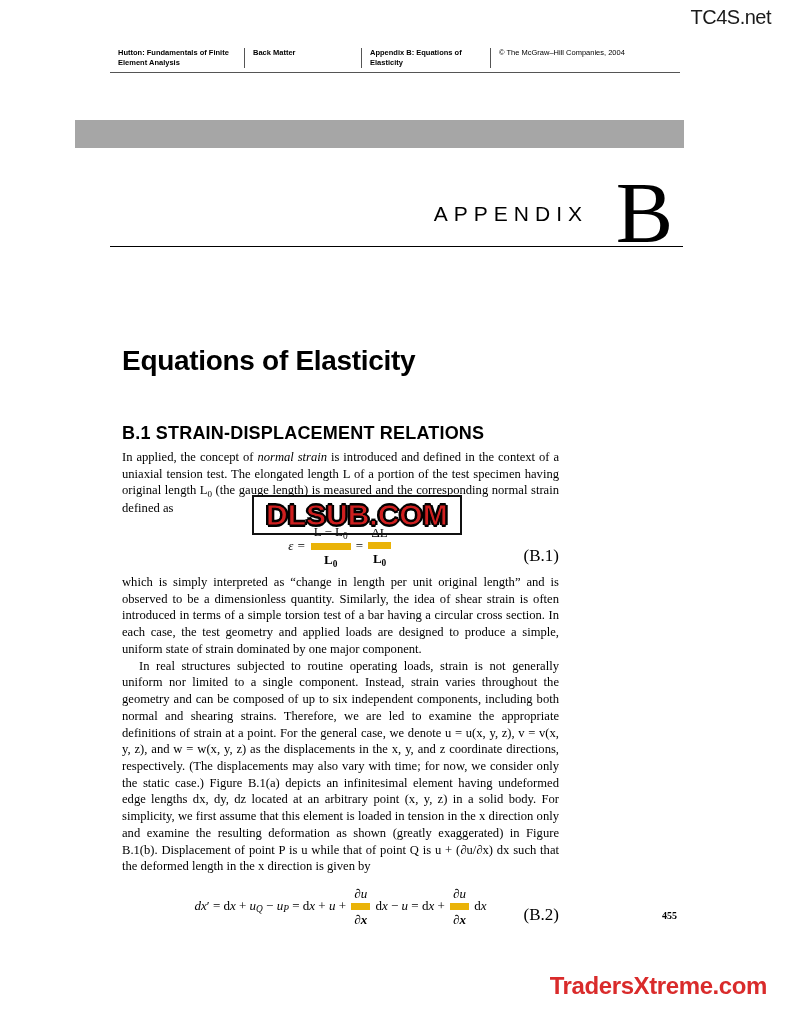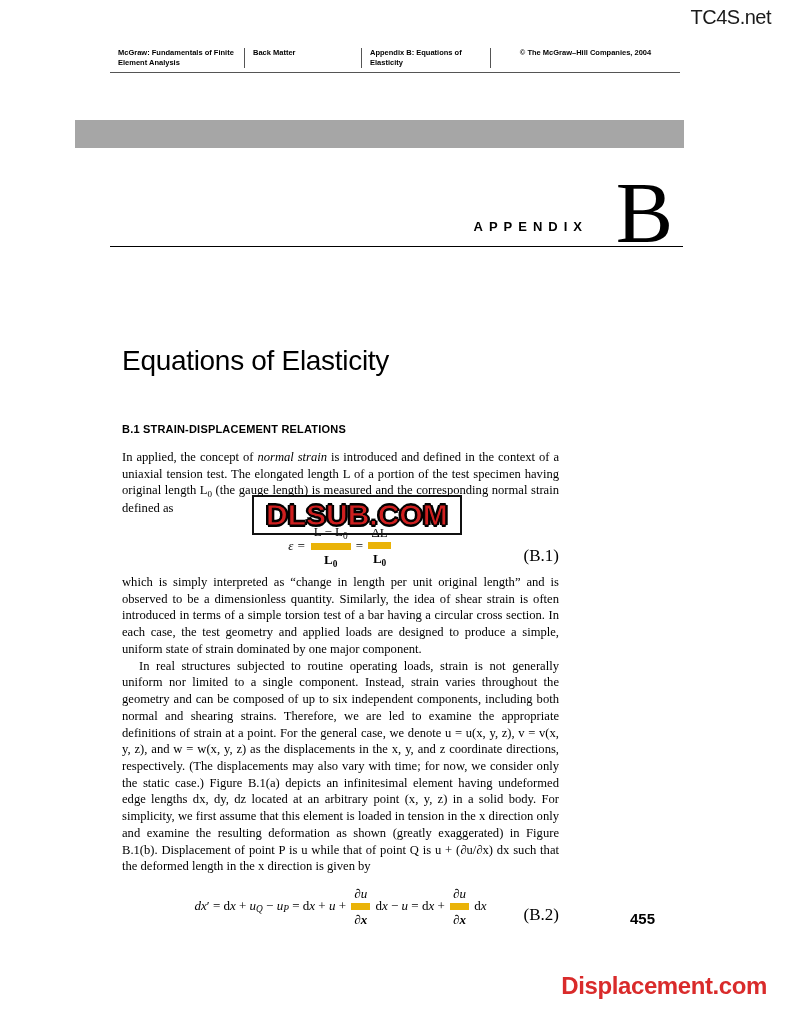--- a/index.html
+++ b/index.html
@@ -68,21 +68,21 @@
     color: #000;
     padding-bottom: 4px;
   }
   .header .cell {
     padding: 0 8px;
     line-height: 1.35;
   }
   .header .c1 { width: 118px; border-right: 1px solid #555; }
   .header .c2 { width: 100px; border-right: 1px solid #555; }
   .header .c3 { width: 112px; border-right: 1px solid #555; }
-  .header .c4 { flex: 1; text-align: center; font-weight: bold; }
+  .header .c4 { flex: 1; text-align: left; font-weight: normal; }
 
   
   .gray-band {
     position: absolute;
     top: 120px;
     left: 75px;
     width: 609px;
     height: 28px;
     background: #a6a6a6;
   }
@@ -92,56 +92,56 @@
     position: absolute;
     top: 160px;
     left: 110px;
     width: 573px;
     height: 86px;
     border-bottom: 1.5px solid #000;
   }
   .appendix-word {
     position: absolute;
     right: 95px;
-    bottom: 12px;
-    font-family: "Liberation Sans", sans-serif;
-    font-size: 13px;
-    font-weight: bold;
+    bottom: 20px;
+    font-family: "Liberation Sans", sans-serif;
+    font-size: 21px;
+    font-weight: normal;
     letter-spacing: 6px;
     color: #000;
   }
   .appendix-letter {
     position: absolute;
     right: 10px;
     bottom: -10px;
     font-family: "Liberation Serif", serif;
     font-size: 86px;
     line-height: 1;
     color: #000;
   }
 
   
   .chapter-title {
     position: absolute;
     top: 345px;
     left: 122px;
     font-family: "Liberation Sans", sans-serif;
     font-size: 28px;
-    font-weight: normal;
+    font-weight: bold;
     color: #000;
     letter-spacing: -0.3px;
   }
 
   
   .section-heading {
     position: absolute;
     top: 423px;
     left: 122px;
     font-family: "Liberation Sans", sans-serif;
-    font-size: 11px;
+    font-size: 18px;
     font-weight: bold;
     color: #000;
     letter-spacing: 0.2px;
   }
 
   
   .body-col {
     position: absolute;
     top: 449px;
     left: 122px;
@@ -190,34 +190,34 @@
   .frac .den {
     display: block;
     padding: 1px 3px 0 3px;
     font-weight: bold;
   }
 
   
   .page-num {
     position: absolute;
     top: 910px;
-    left: 630px;
-    font-family: Liberation Sans, sans-serif;
-    font-size: 15px;
+    left: 662px;
+    font-family: Liberation Serif, serif;
+    font-size: 10px;
     font-weight: bold;
     color: #000;
   }
 </style>
 </head>
 <body>
 
 <div class="wm-top">TC4S.net</div>
 
 <div class="header">
-  <div class="cell c1">McGraw: Fundamentals of Finite Element Analysis</div>
+  <div class="cell c1">Hutton: Fundamentals of Finite Element Analysis</div>
   <div class="cell c2">Back Matter</div>
   <div class="cell c3">Appendix B: Equations of Elasticity</div>
   <div class="cell c4">© The McGraw–Hill Companies, 2004</div>
 </div>
 
 <div class="gray-band"></div>
 
 <div class="appendix-block">
   <div class="appendix-word">APPENDIX</div>
   <div class="appendix-letter">B</div>
@@ -267,13 +267,13 @@
     </div>
     <div class="eq-num">(B.2)</div>
   </div>
 
 </div>
 
 <div class="wm-center">DLSUB.COM</div>
 
 <div class="page-num">455</div>
 
-<div class="wm-bottom">Displacement.com</div>
+<div class="wm-bottom">TradersXtreme.com</div>
 
 </body></html>

